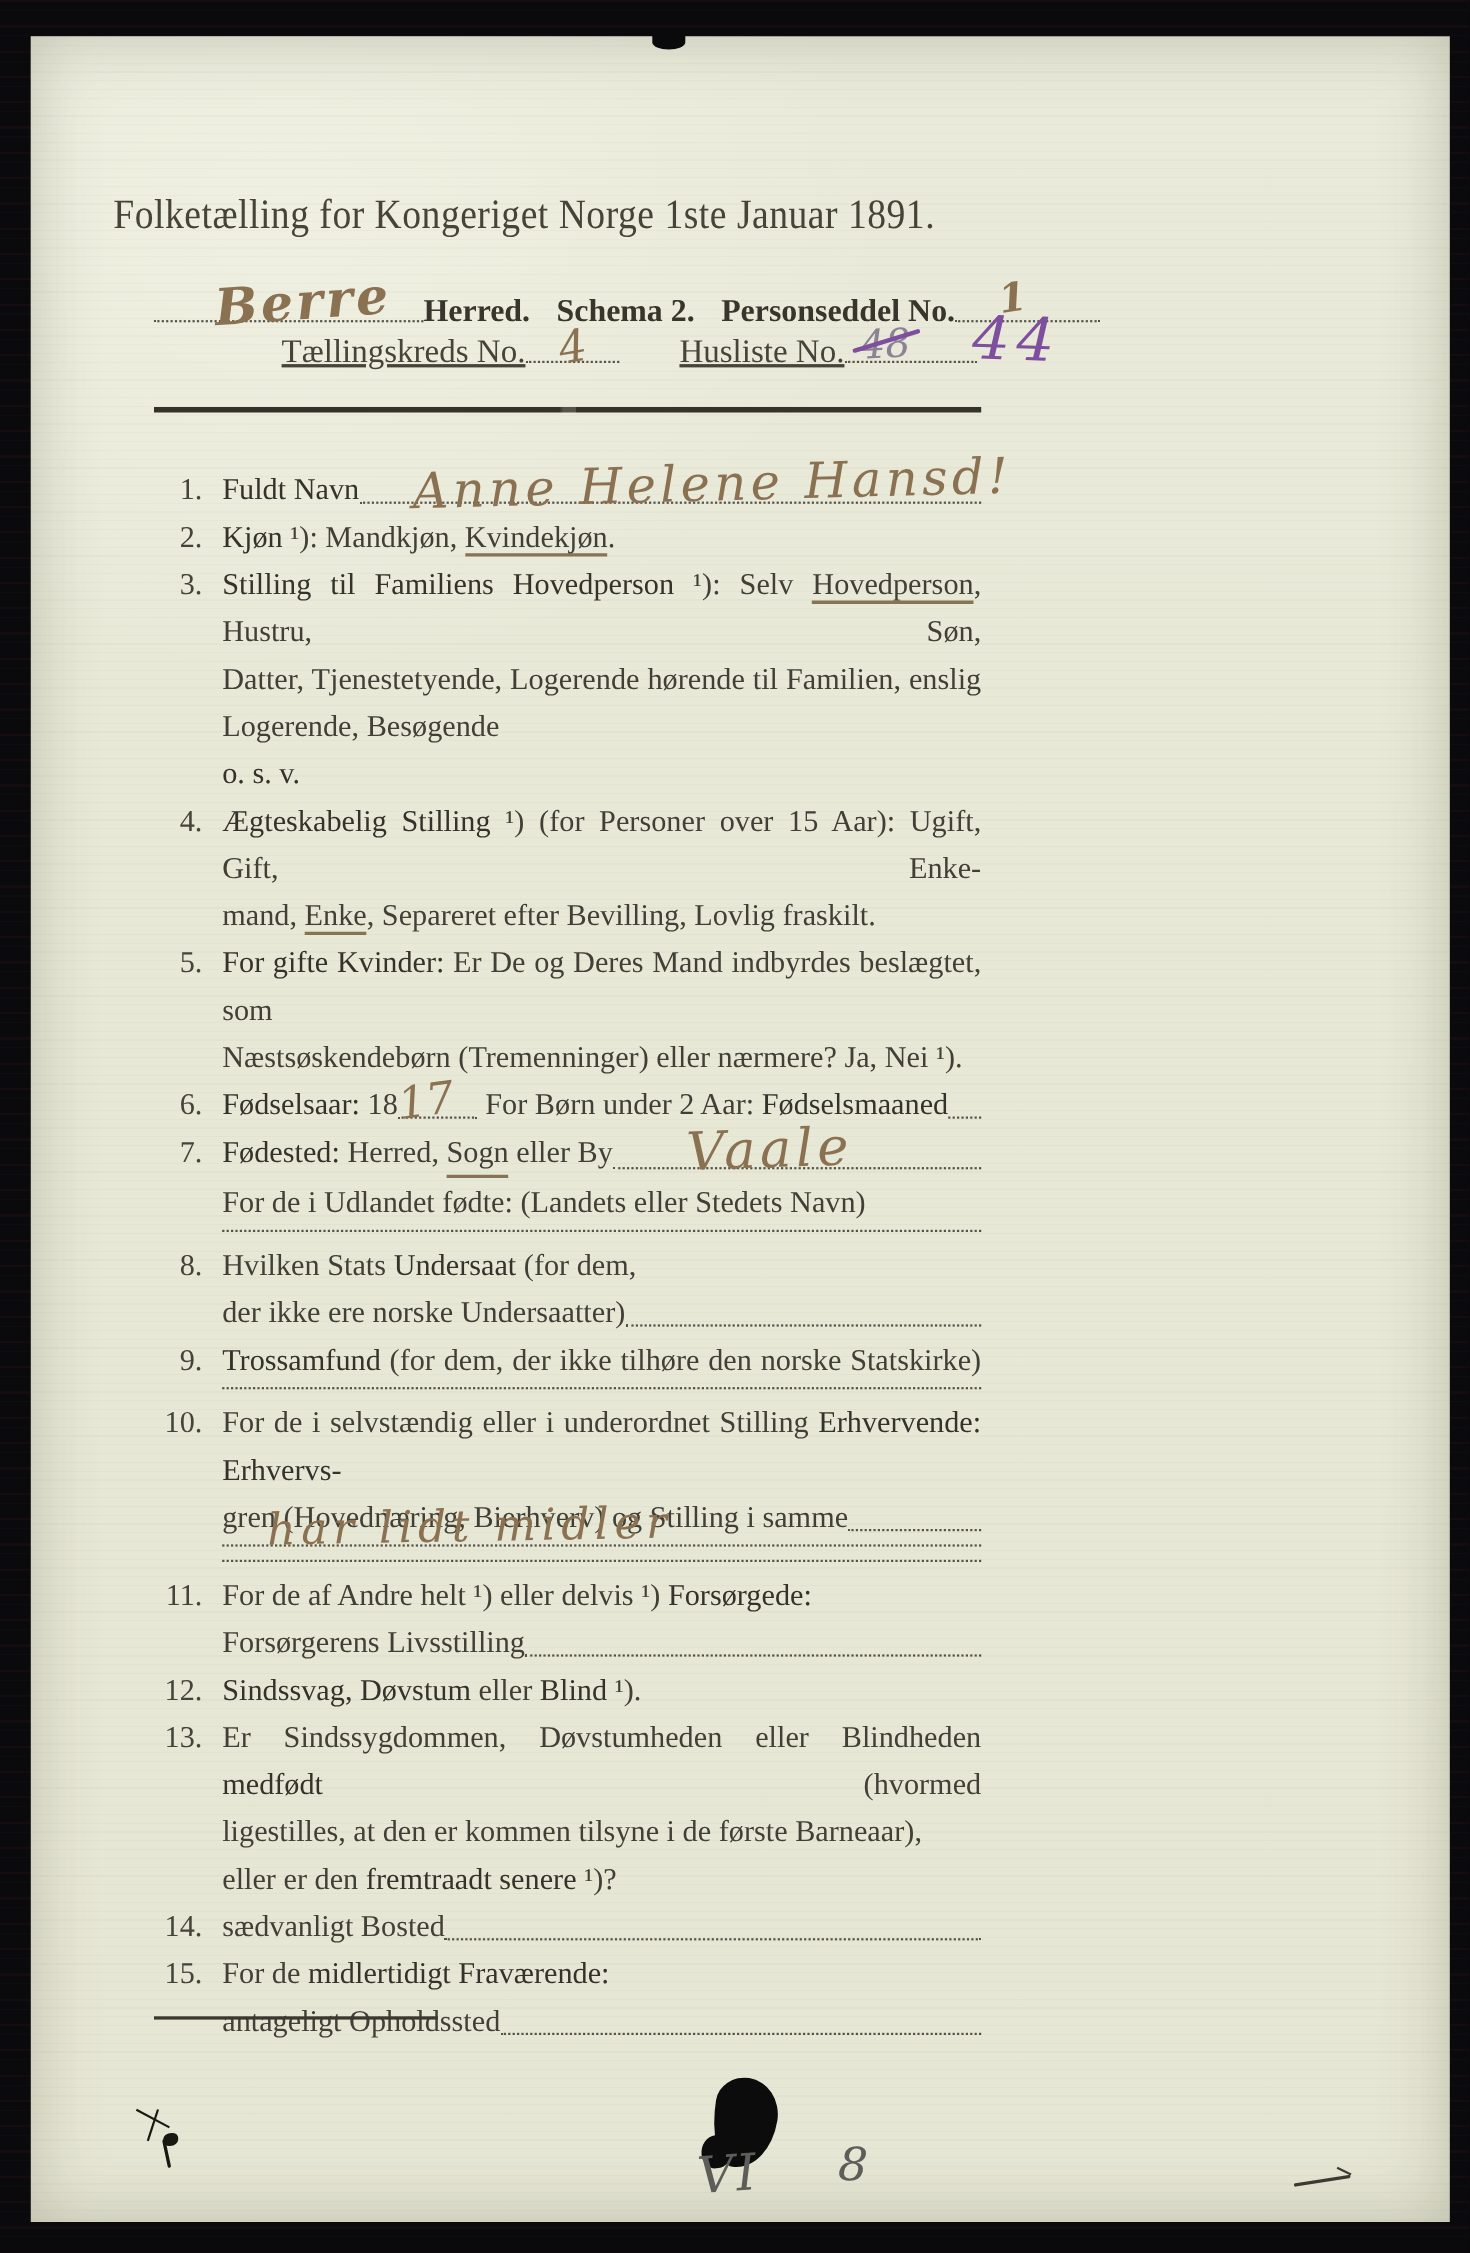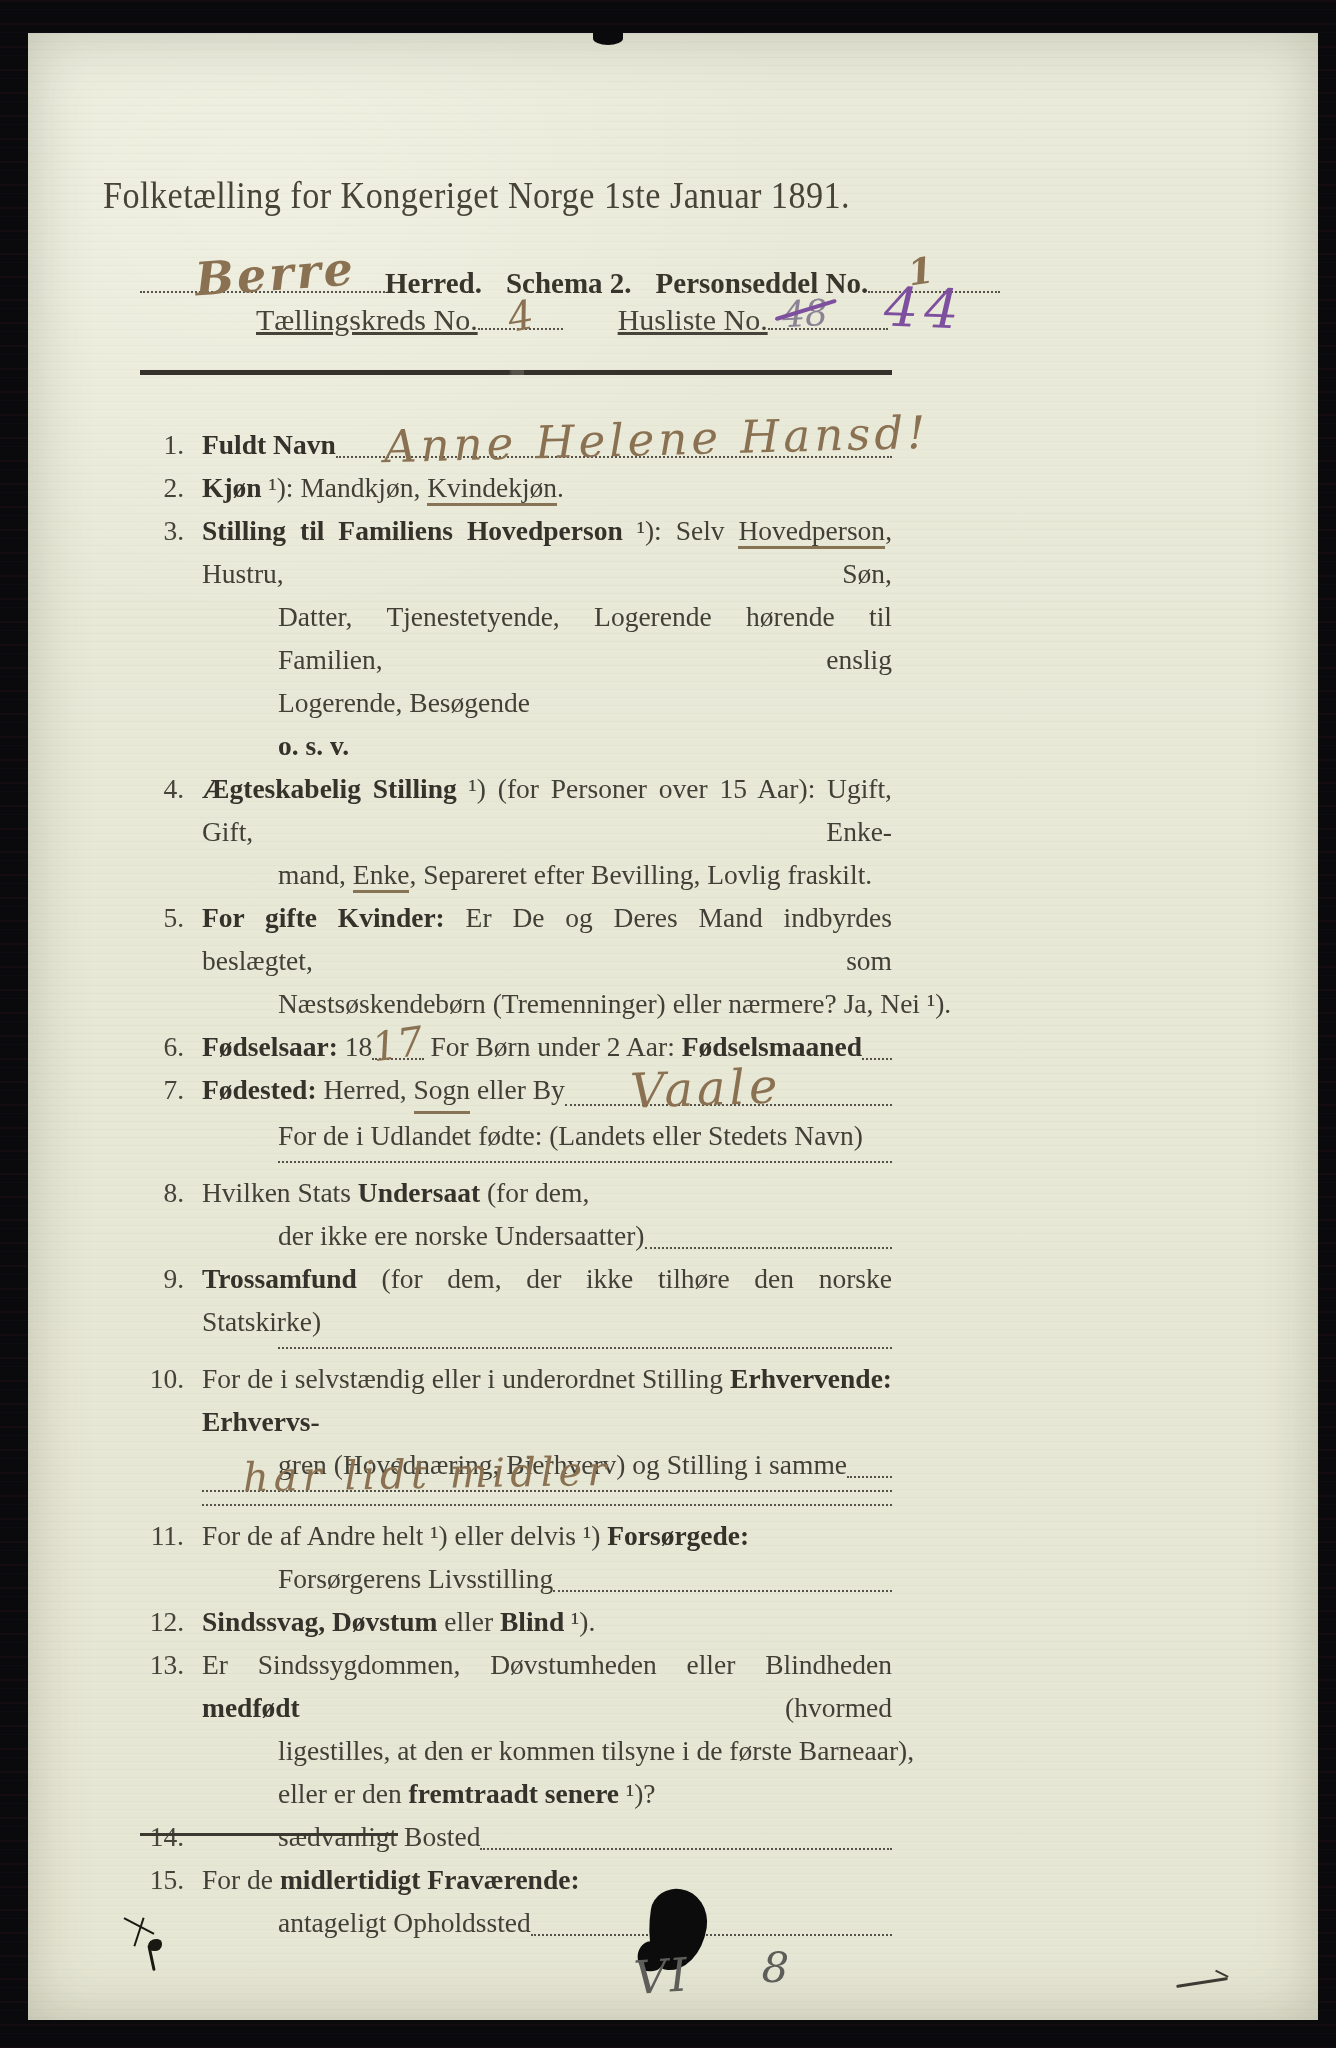--- a/index.html
+++ b/index.html
@@ -62,23 +62,23 @@
   
   .items{position:absolute;left:112px;top:390px;width:752px;font-size:27.5px;}
   .item{display:flex;align-items:flex-start;}
   .num{width:44px;text-align:right;padding-right:18px;flex:none;line-height:43px;color:#45433a;}
   .ibody{flex:1;min-width:0;}
   .line{line-height:43px;white-space:nowrap;}
   .line.fx{display:flex;align-items:baseline;white-space:normal;}
   .line.fx span{white-space:pre;}
   .line .dots{margin-bottom:8px;}
   .line .dots.grow{flex:1;min-width:30px;}
-  .ind{margin-left:76px;}
+  .ind{}
   .just{white-space:normal;text-align:justify;text-align-last:justify;}
-  .b{font-weight:bold;color:#34322a;}
+  .b{font-weight:normal;color:#34322a;}
   .i{}
   .pu{border-bottom:3px solid rgba(110,86,52,.8);padding-bottom:0px;text-align:center;}
   
   .fnrule{position:absolute;left:112px;top:1800px;width:258px;height:3px;background:#3b392f;}
   .footnote{position:absolute;left:118px;top:1824px;font-size:24px;letter-spacing:3.5px;color:#4a473c;white-space:nowrap;}
   
   .blot{position:absolute;left:620px;top:1856px;width:58px;height:82px;background:#0d0c0c;
         border-radius:46% 54% 58% 42% / 30% 42% 58% 70%;transform:rotate(9deg);}
   .blot::after{content:"";position:absolute;left:-6px;bottom:-4px;width:26px;height:30px;background:#0d0c0c;border-radius:60% 40% 50% 50%;transform:rotate(-15deg);}
   .splat{position:absolute;left:92px;top:1882px;width:60px;height:60px;}

